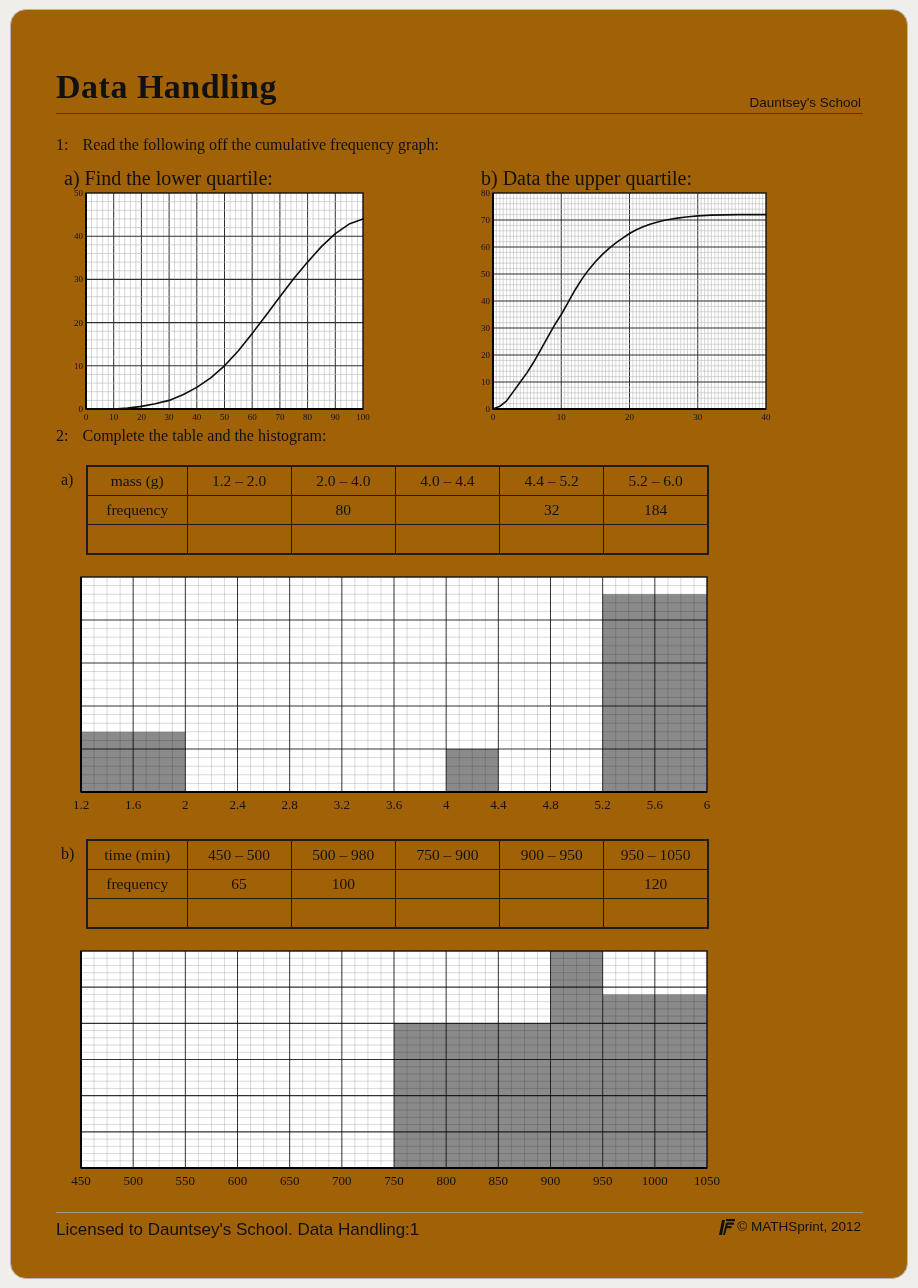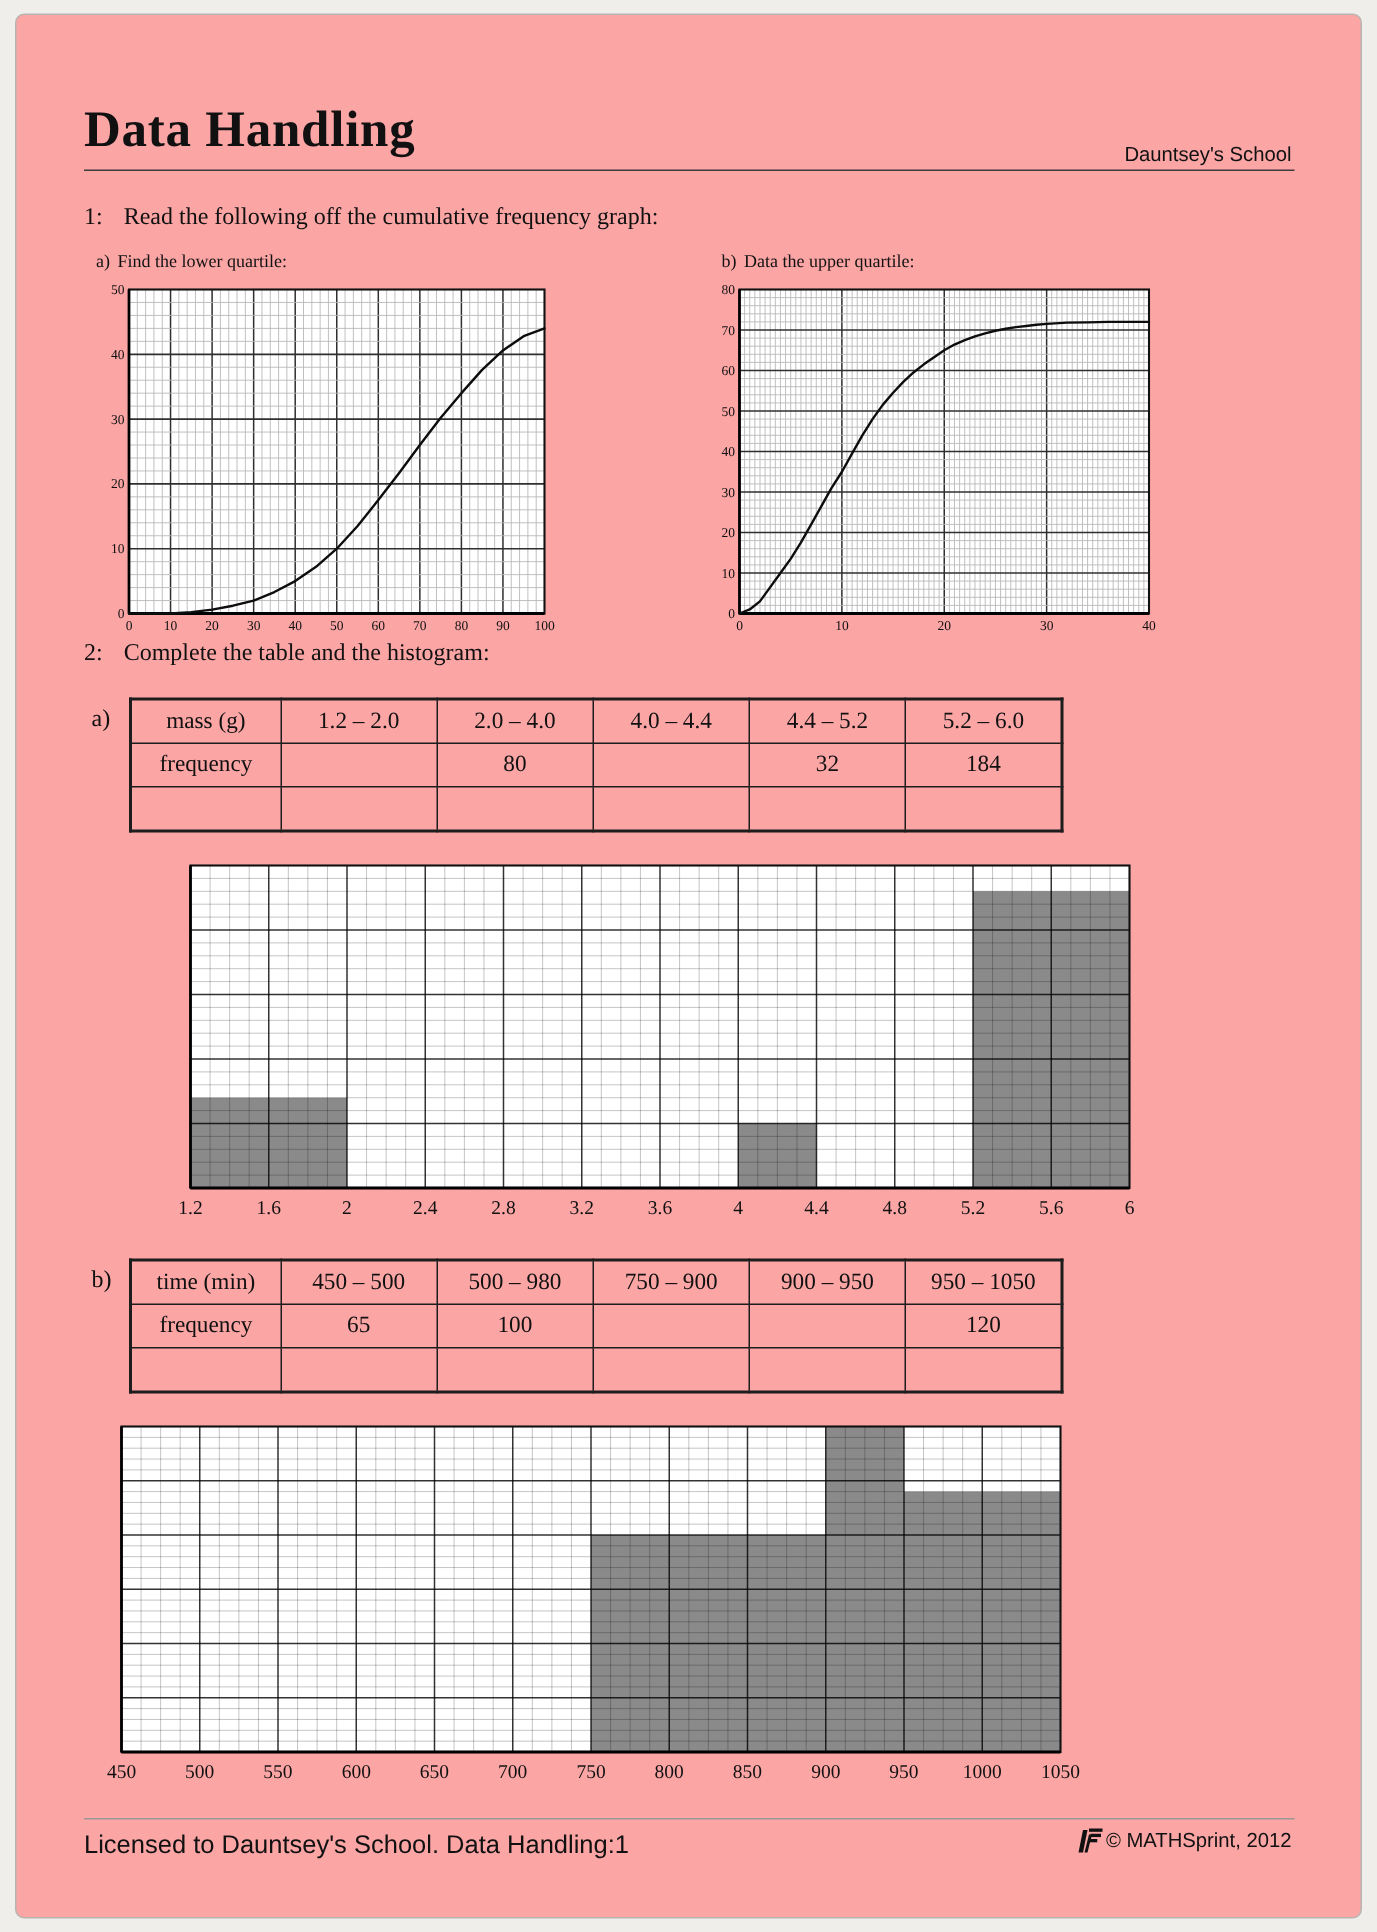--- a/index.html
+++ b/index.html
@@ -1,28 +1,28 @@
 <!DOCTYPE html>
 <html><head>
 <meta charset="utf-8">
 <style>
   html,body{margin:0;padding:0;background:#e8e6e3;}
   .screen{position:relative;width:918px;height:1288px;background:#f0eeeb;overflow:hidden;
           font-family:"Liberation Serif",serif;color:#111;}
-  .page{position:absolute;left:10px;top:9px;width:896px;height:1268px;background:#fca5a5;
-        border:1px solid #b8b5b1;border-radius:6px;}
+  .page{position:absolute;left:10px;top:9px;width:896px;height:1268px;background:#a16207;
+        border:1px solid #b8b5b1;border-radius:16px;}
   .abs{position:absolute;}
   .title{left:45px;top:58px;font-size:34px;font-weight:bold;letter-spacing:.5px;}
   .school{right:46px;top:85px;font-family:"Liberation Sans",sans-serif;font-size:13.5px;}
   .rule{left:45px;top:103px;width:807px;border-top:1.5px solid #3c3c3c;height:0;}
   .frule{left:45px;top:1202px;width:807px;border-top:1.2px solid #9a9895;height:0;}
   .qrow{font-size:16px;white-space:nowrap;}
   .qnum{display:inline-block;}
   .qtext{display:inline-block;margin-left:14px;}
-  .partrow{font-size:12px;white-space:nowrap;text-align:right;}
+  .partrow{font-size:20px;white-space:nowrap;text-align:right;}
   .plabel{display:inline-block;margin-right:5px;}
   .qtable{border-collapse:collapse;table-layout:fixed;width:621px;border:2px solid #1d1d1d;}
   .qtable td{border:1px solid #1d1d1d;height:28px;text-align:center;vertical-align:middle;
              font-size:15.5px;padding:0;font-family:"Liberation Serif",serif;}
   .sublabel{font-size:16px;}
   .footL{left:45px;top:1210px;font-family:"Liberation Sans",sans-serif;font-size:17px;}
   .footR{right:46px;top:1206px;display:flex;align-items:center;gap:1px;
          font-family:"Liberation Sans",sans-serif;font-size:13.5px;}
   .chart{line-height:0;}
 </style>
@@ -319,21 +319,21 @@
         <td></td>
             <td></td>
             <td></td>
             <td></td>
             <td></td>
             <td></td>
       </tr>
     </tbody>
       </table>
 
-    <div class="abs chart" style="left:56px;top:563px;margin-left:46px;"><svg width="654" height="241" viewBox="0 0 654 241">
+    <div class="abs chart" style="left:56px;top:563px;"><svg width="654" height="241" viewBox="0 0 654 241">
           <rect x="14" y="4" width="626" height="215" fill="#ffffff"></rect>
           <rect x="14" y="158.8" width="104.33333333333334" height="60.19999999999999" fill="#8a8a8a"></rect>
           <rect x="379.1666666666667" y="176" width="52.166666666666686" height="43" fill="#8a8a8a"></rect>
           <rect x="535.6666666666667" y="21.19999999999999" width="104.33333333333326" height="197.8" fill="#8a8a8a"></rect>
           <line x1="27.04166666666668" y1="4" x2="27.04166666666668" y2="219" stroke="rgba(0,0,0,0.26)" stroke-width="0.6"></line>
           <line x1="40.08333333333333" y1="4" x2="40.08333333333333" y2="219" stroke="rgba(0,0,0,0.26)" stroke-width="0.6"></line>
           <line x1="53.12500000000001" y1="4" x2="53.12500000000001" y2="219" stroke="rgba(0,0,0,0.26)" stroke-width="0.6"></line>
           <line x1="66.16666666666669" y1="4" x2="66.16666666666669" y2="219" stroke="rgba(0,0,0,0.8)" stroke-width="1"></line>
           <line x1="79.20833333333334" y1="4" x2="79.20833333333334" y2="219" stroke="rgba(0,0,0,0.26)" stroke-width="0.6"></line>
           <line x1="92.25000000000001" y1="4" x2="92.25000000000001" y2="219" stroke="rgba(0,0,0,0.26)" stroke-width="0.6"></line>

